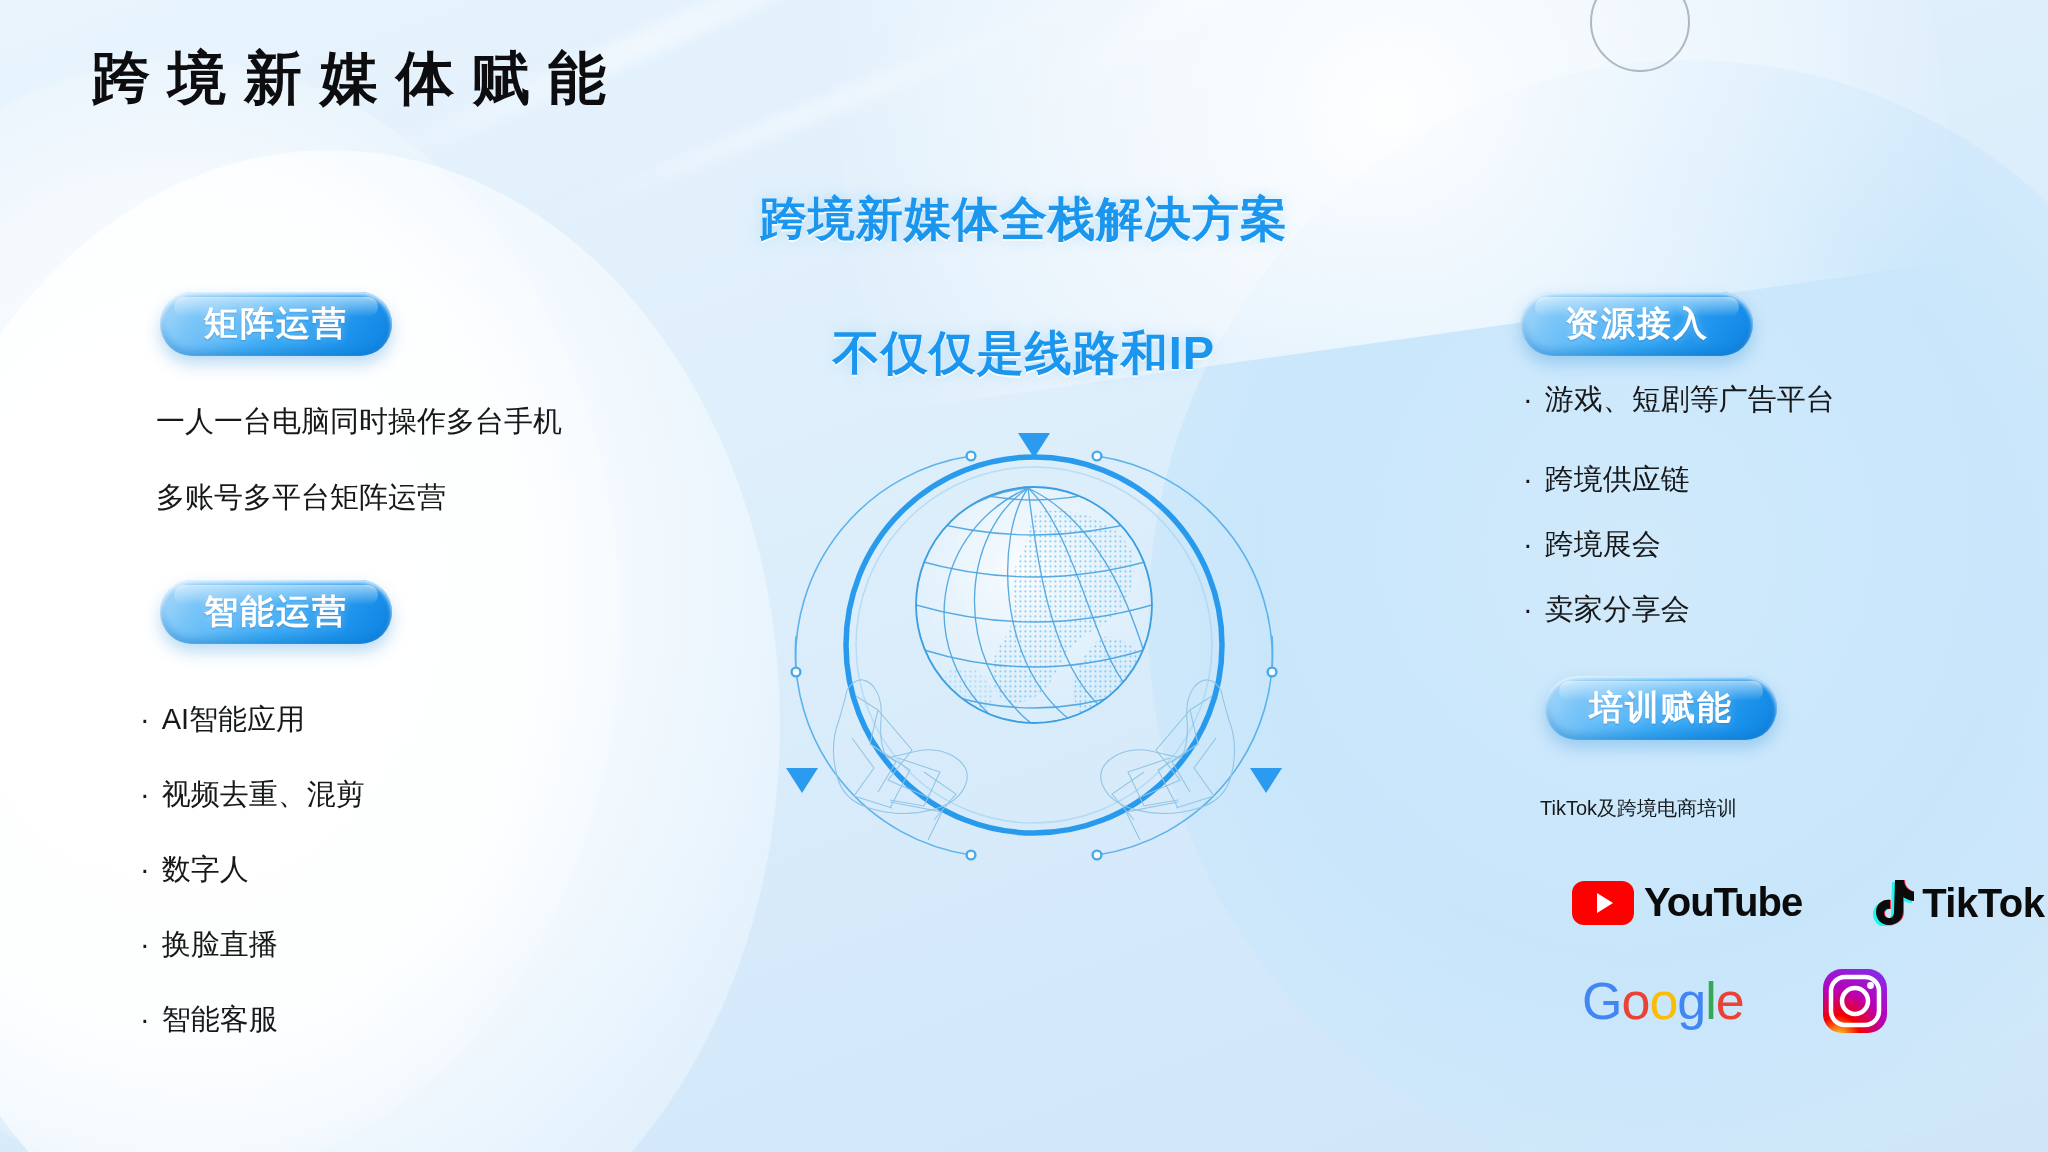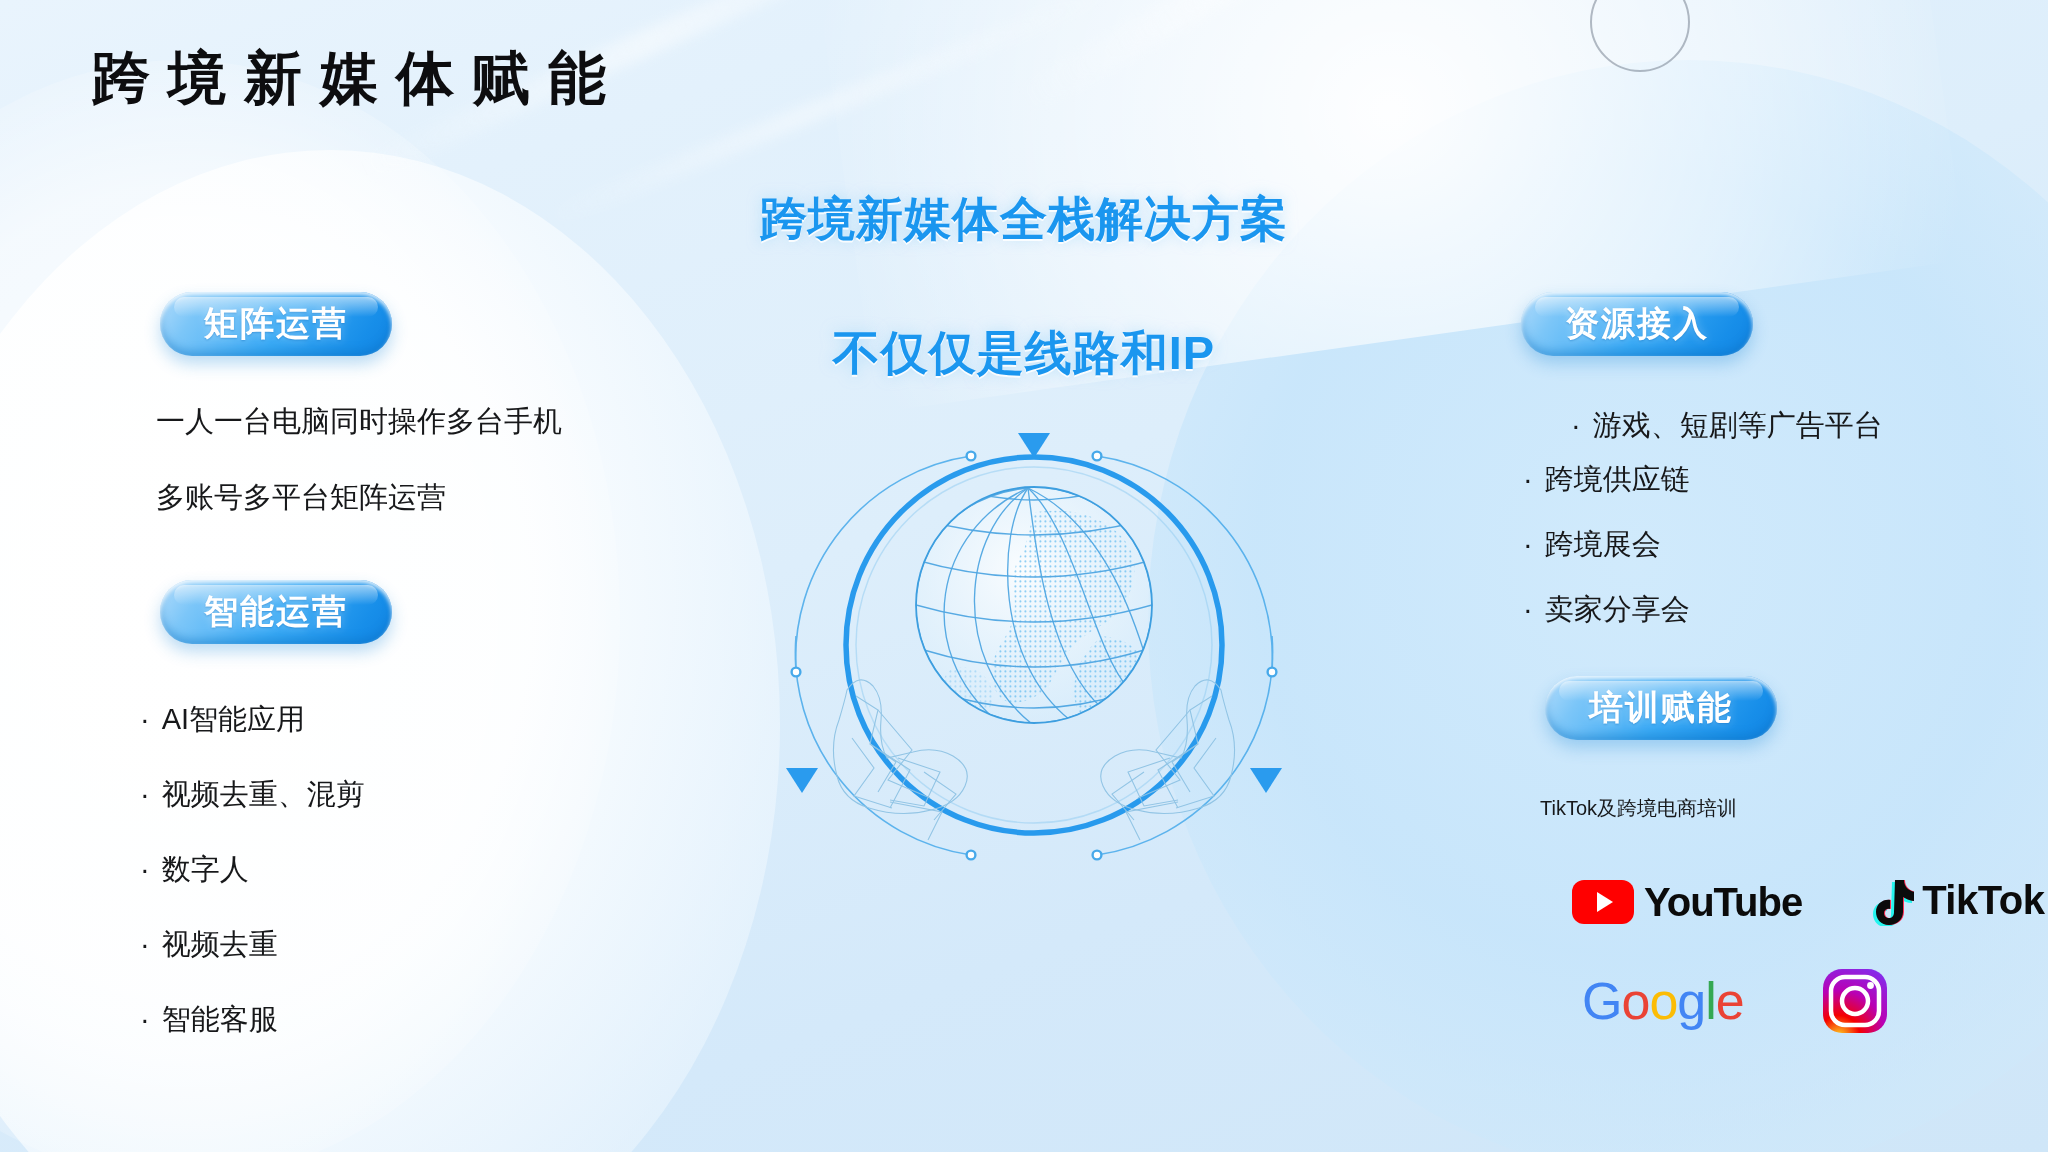--- a/index.html
+++ b/index.html
@@ -158,33 +158,33 @@
 
   #left-a1 { left: 156px; top: 402px; }
   #left-a2 { left: 156px; top: 478px; }
 
   #left-b1 { left: 140px; top: 700px; }
   #left-b2 { left: 140px; top: 775px; }
   #left-b3 { left: 140px; top: 850px; }
   #left-b4 { left: 140px; top: 925px; }
   #left-b5 { left: 140px; top: 1000px; }
 
-  #right-a1 { left: 1523px; top: 406px; margin-left: 48px; }
+  #right-a1 { left: 1523px; top: 380px; }
   #right-a2 { left: 1523px; top: 460px; }
   #right-a3 { left: 1523px; top: 525px; }
   #right-a4 { left: 1523px; top: 590px; }
 
   #right-train-text { left: 1540px; top: 795px; font-size: 20px; }
 
   
   .logo-row { position:absolute; display:flex; align-items:center; }
   #logo-row-1 { left: 1572px; top: 878px; gap: 66px; }
   #logo-row-2 { left: 1582px; top: 968px; gap: 78px; }
 
-  .logo { display:flex; align-items:flex-start; }
+  .logo { display:flex; align-items:flex-end; }
 
   .yt-badge {
     width: 62px; height: 44px; border-radius: 12px;
     background: #ff0000; display:flex; align-items:center; justify-content:center;
     margin-right: 10px;
   }
   .yt-tri { width:0;height:0;border-left:16px solid #fff;border-top:10px solid transparent;border-bottom:10px solid transparent; margin-left:4px;}
   .yt-text { font-size: 40px; font-weight: 800; color:#0b0b0b; letter-spacing:-1px; }
 
   .tt-note { position:relative; width:46px; height:48px; margin-right:8px; }
@@ -316,21 +316,21 @@
   <div class="bullet-line" id="left-b1">
     <span class="dot">·</span><span>AI智能应用</span>
   </div>
   <div class="bullet-line" id="left-b2">
     <span class="dot">·</span><span>视频去重、混剪</span>
   </div>
   <div class="bullet-line" id="left-b3">
     <span class="dot">·</span><span>数字人</span>
   </div>
   <div class="bullet-line" id="left-b4">
-    <span class="dot">·</span><span>视频去重</span>
+    <span class="dot">·</span><span>换脸直播</span>
   </div>
   <div class="bullet-line" id="left-b5">
     <span class="dot">·</span><span>智能客服</span>
   </div>
 
   <div class="pill" id="pill-resource">资源接入</div>
   <div class="bullet-line" id="right-a1">
     <span class="dot">·</span><span>游戏、短剧等广告平台</span>
   </div>
   <div class="bullet-line" id="right-a2">

